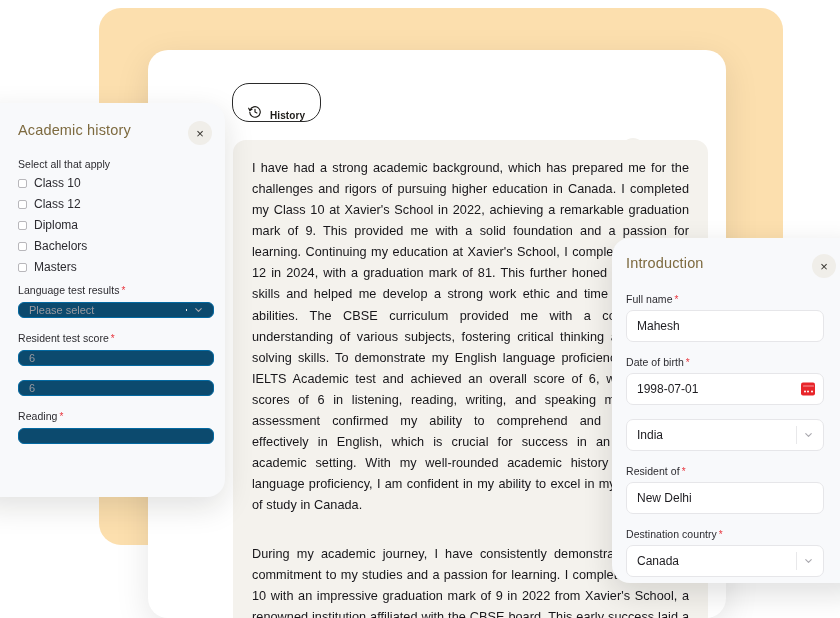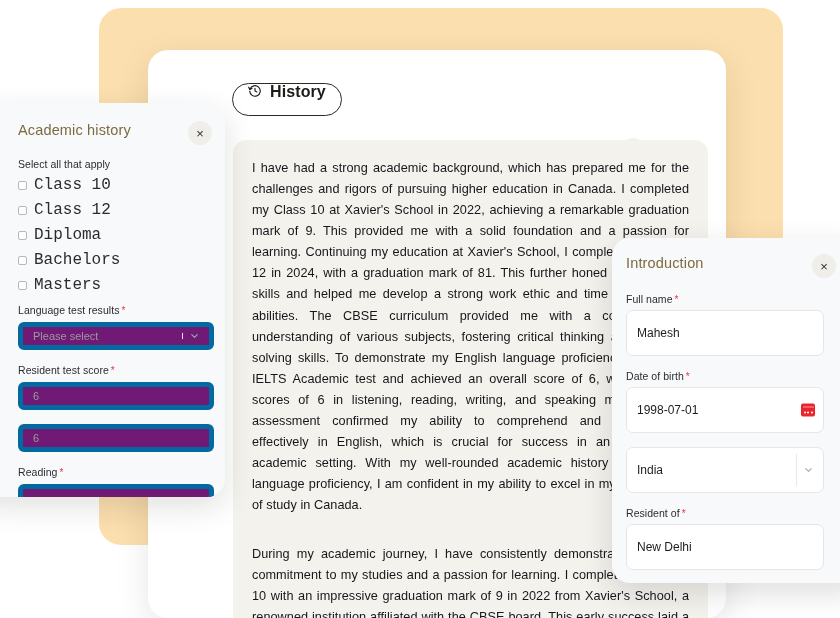--- a/index.html
+++ b/index.html
@@ -49,30 +49,30 @@
 
   .center-head {
     position: relative;
     height: 68px;
   }
 
   .history-btn {
     position: absolute;
     left: 84px;
     top: 33px;
-    height: 33px;
-    display: flex;
-    align-items: flex-start;
+    height: 39px;
+    display: flex;
+    align-items: flex-end;
     gap: 8px;
     padding: 0 15px;
     border: 1.3px solid #2a2a2a;
     border-radius: 17px;
     background: #fff;
     cursor: pointer;
-    font-size: 16px;
+    font-size: 10px;
     font-weight: 700;
     color: #1d1b18;
     box-sizing: border-box;
   }
   .history-btn .lbl { line-height: 1; letter-spacing: .1px; }
 
   .close-round {
     position: absolute;
     width: 24px;
     height: 24px;
@@ -186,27 +186,27 @@
   .check-box {
     width: 9px;
     height: 9px;
     border: 1px solid #b8b7bb;
     border-radius: 2px;
     background: #fff;
     box-sizing: border-box;
     cursor: pointer;
     flex: none;
   }
-  .check-label { font-size: 16px; color: #2c2b30; font-family: Liberation Mono, monospace; }
+  .check-label { font-size: 12px; color: #2c2b30; }
 
   .input-box {
-    height: 28px;
-    border: 5px solid #0369a1;
+    height: 16px;
+    border: 1px solid #0369a1;
     border-radius: 6px;
-    background: #701a75;
+    background: #0c4a6e;
     display: flex;
     align-items: center;
     padding: 0 10px;
     box-sizing: border-box;
     font-size: 11px;
     color: #9a9aa0;
     position: relative;
     cursor: text;
   }
   .input-box.select { cursor: pointer; padding-right: 30px; }
@@ -246,21 +246,21 @@
   .right-panel .panel-title { left: 14px; top: 17px; }
   .right-panel .close-round { left: 200px; top: 16px; background: #f0eee9; }
 
   .right-body {
     position: absolute;
     left: 14px;
     top: 55px;
     width: 198px;
   }
   .right-body .input-box {
-    height: 46px;
+    height: 32px;
     background: #ffffff;
     color: #1d1c20;
     font-size: 12px;
     border: 1px solid #e6e6e9;
     border-radius: 7px;
   }
   .right-body .field-label { font-size: 10.5px; margin-bottom: 5px; }
 
   .cal-icon {
     position: absolute;

